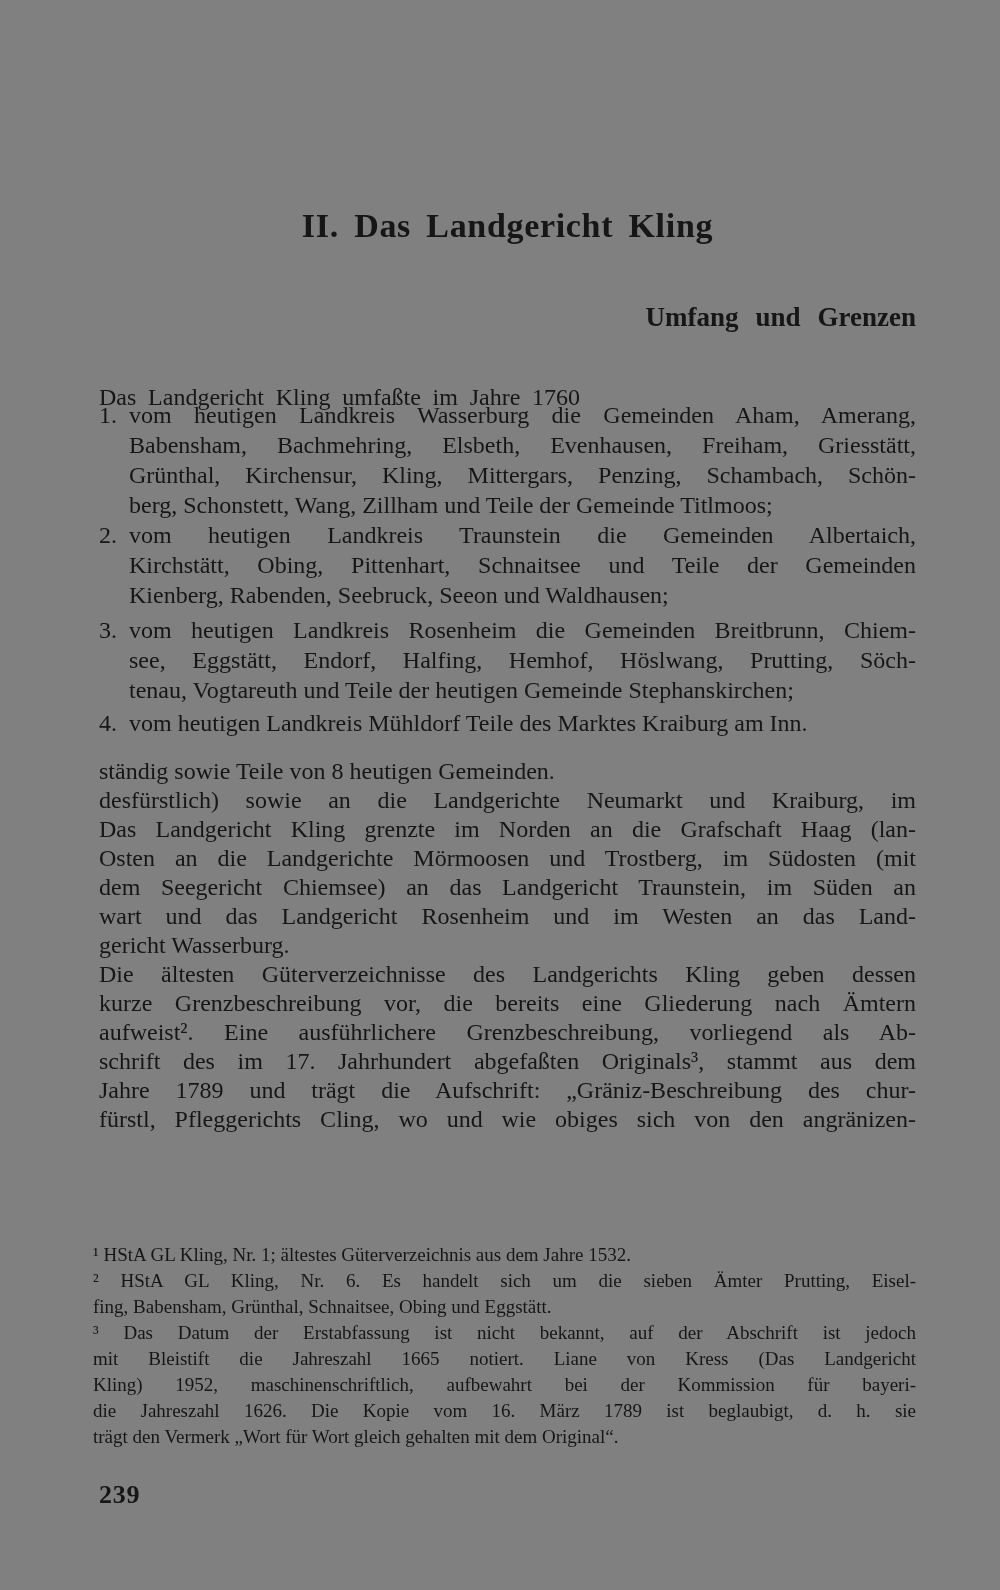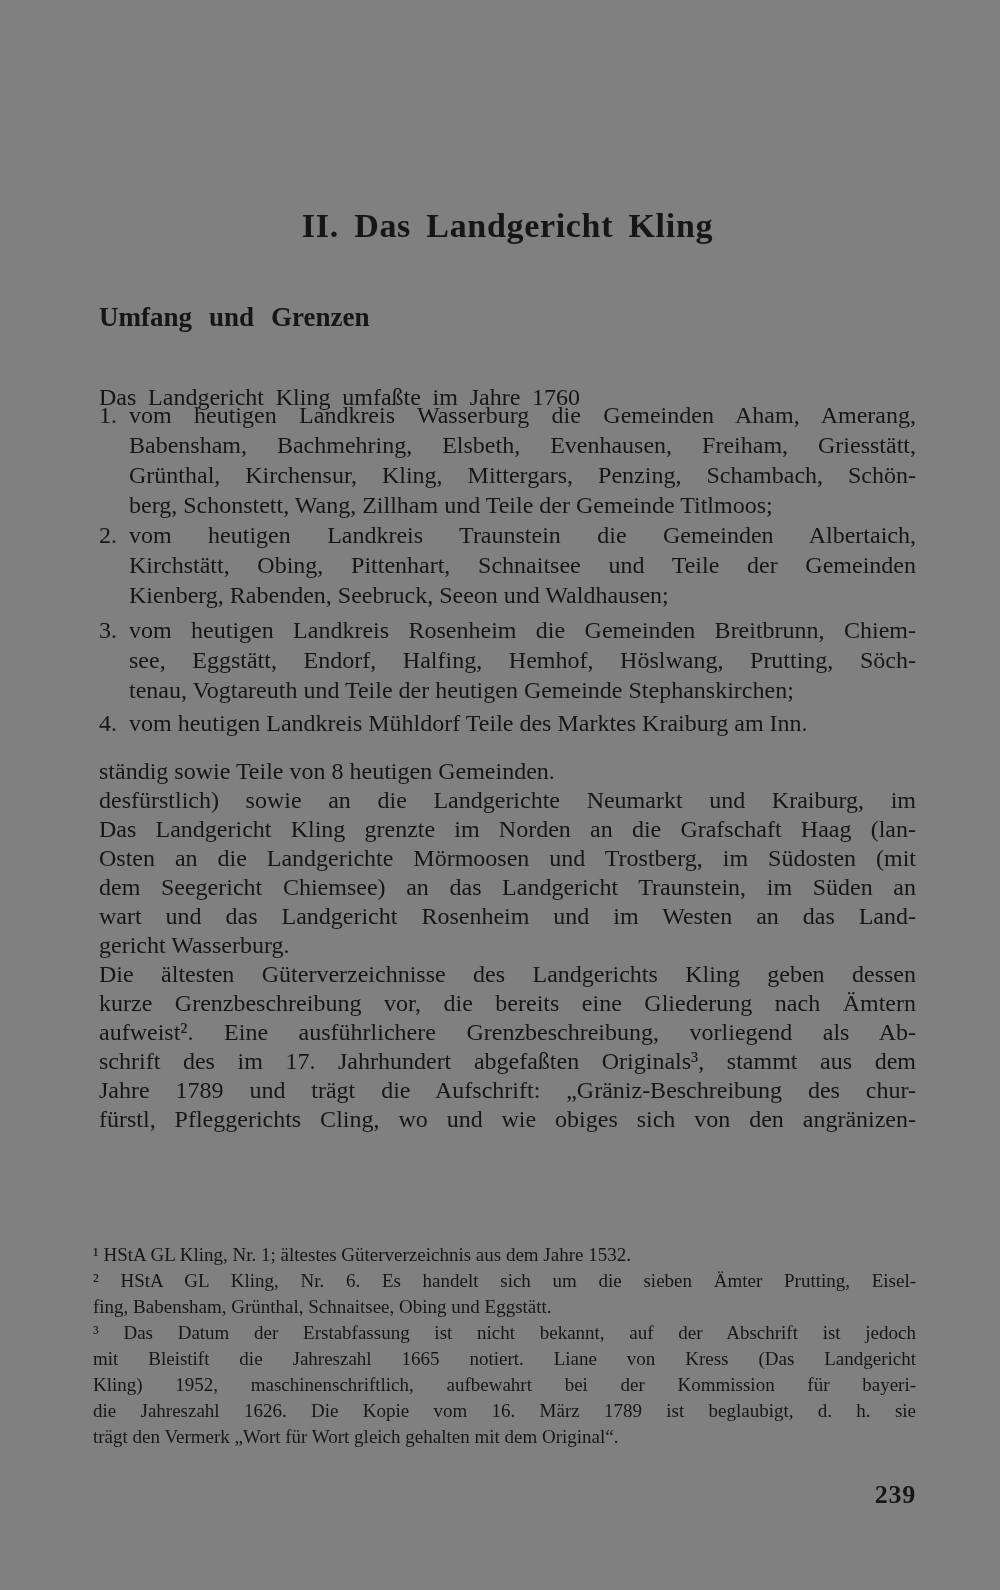--- a/index.html
+++ b/index.html
@@ -27,21 +27,21 @@
     top: 207px;
     text-align: center;
     font-size: 34px;
     font-weight: 700;
     letter-spacing: 0.02em;
     word-spacing: 0.18em;
   }
   
   .heading {
     top: 302px;
-    text-align: left;
+    text-align: right;
     font-size: 27px;
     font-weight: 700;
     word-spacing: 0.38em;
   }
   
   .intro {
     top: 384px;
     font-size: 24px;
     word-spacing: 0.24em;
   }
@@ -84,21 +84,21 @@
   .footnotes {
     top: 1242px;
     left: 78px;
     width: 823px;
     font-size: 19px;
     line-height: 26px;
   }
   
   .pageno {
     top: 1480px;
-    text-align: right;
+    text-align: left;
     font-size: 26px;
     font-weight: 700;
     letter-spacing: 0.03em;
   }
 </style>
 </head>
 <body>
 
 <div class="page">
 

